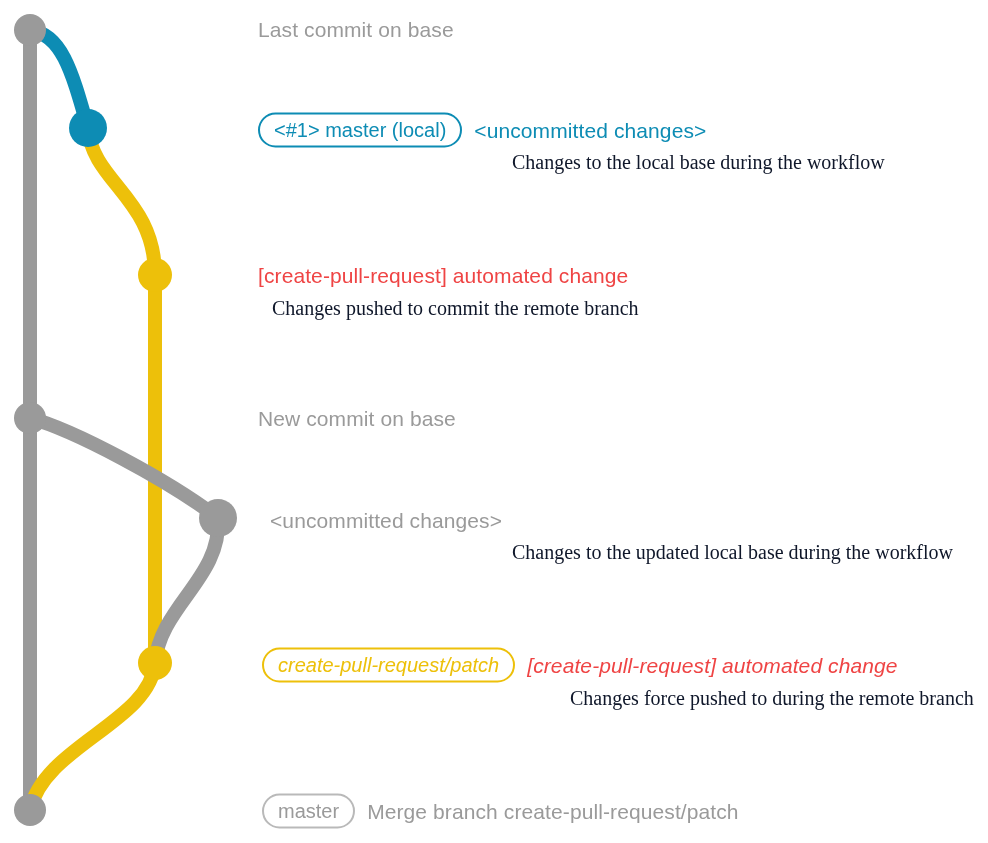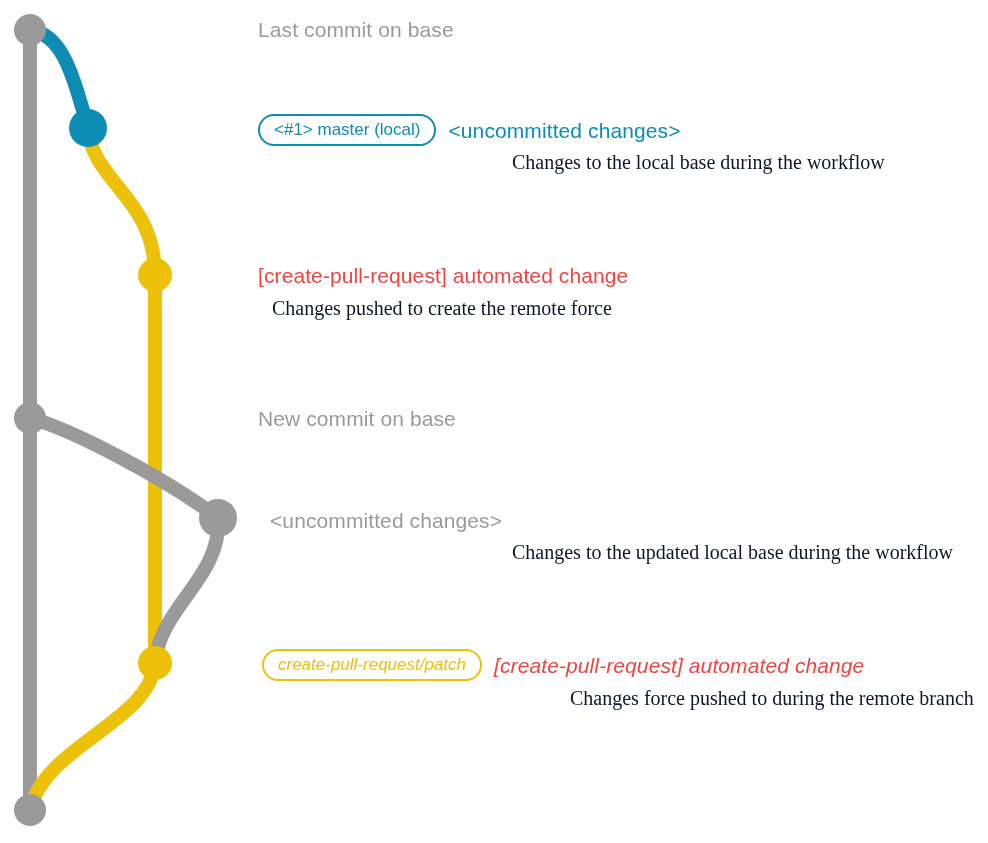--- a/index.html
+++ b/index.html
@@ -52,21 +52,21 @@
   }
 
   .pill {
     display: inline-flex;
     align-items: center;
     justify-content: center;
     border-radius: 999px;
     border: 2px solid #9a9a9a;
     padding: 5px 14px 6px 14px;
     font-family: "Liberation Sans", sans-serif;
-    font-size: 17px;
+    font-size: 20px;
     line-height: 1;
     color: #9a9a9a;
     background: #ffffff;
     box-sizing: border-box;
   }
   .pill.teal   { border-color: #0d8cb4; color: #0d8cb4; }
   .pill.yellow { border-color: #edc00a; color: #edc00a; }
   .pill.gray   { border-color: #b9b9b9; color: #9a9a9a; }
 
   .subject {
@@ -129,29 +129,33 @@
 
   <div class="ann row" style="left:258px; top:130px; transform:translateY(-50%);">
     <span class="pill teal">&lt;#1&gt; master (local)</span>
     <span class="subject teal">&lt;uncommitted changes&gt;</span>
   </div>
   <div class="desc" style="left:512px; top:151px;">Changes to the local base during the workflow</div>
 
   <div class="ann row" style="left:258px; top:275px; transform:translateY(-50%);">
     <span class="subject yellow nopill">[create-pull-request] automated change</span>
   </div>
-  <div class="desc" style="left:272px; top:297px;">Changes pushed to create the remote force</div>
+  <div class="desc" style="left:272px; top:297px;">Changes pushed to commit the remote branch</div>
 
   <div class="ann plain-heading" style="left:258px; top:419px; transform:translateY(-50%);">New commit on base</div>
 
   <div class="ann row" style="left:258px; top:520px; transform:translateY(-50%);">
     <span class="subject gray">&lt;uncommitted changes&gt;</span>
   </div>
   <div class="desc" style="left:512px; top:541px;">Changes to the updated local base during the workflow</div>
 
   <div class="ann row" style="left:262px; top:665px; transform:translateY(-50%);font-style:italic;">
     <span class="pill yellow">create-pull-request/patch</span>
     <span class="subject yellow">[create-pull-request] automated change</span>
   </div>
   <div class="desc" style="left:570px; top:687px;">Changes force pushed to during the remote branch</div>
 
+  <div class="ann row" style="left:262px; top:811px; transform:translateY(-50%);">
+    <span class="pill gray">master</span>
+    <span class="subject gray">Merge branch create-pull-request/patch</span>
+  </div>
 
 </div>
 
 </body></html>

